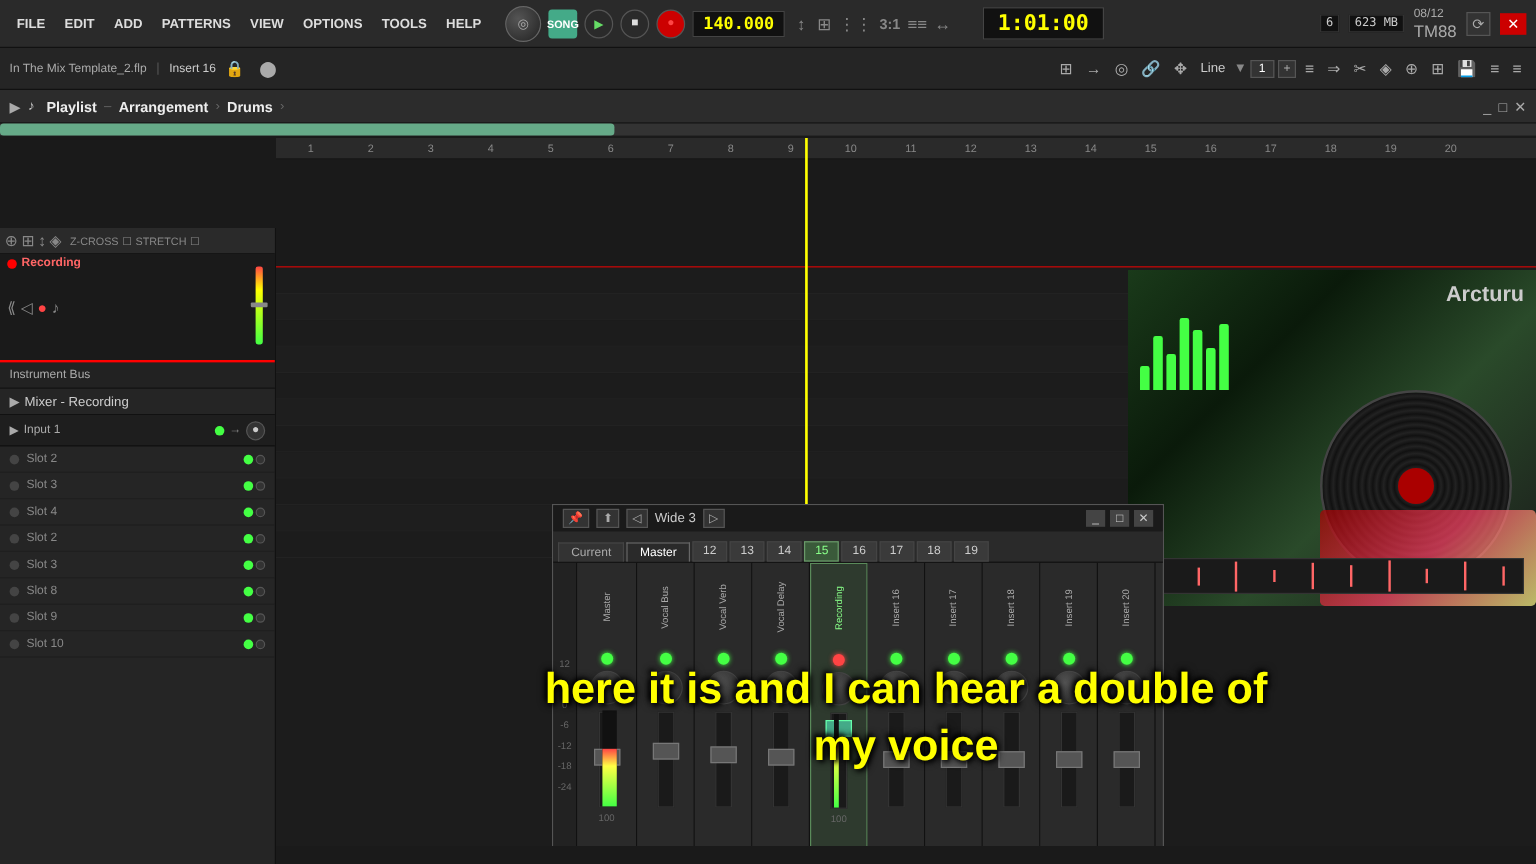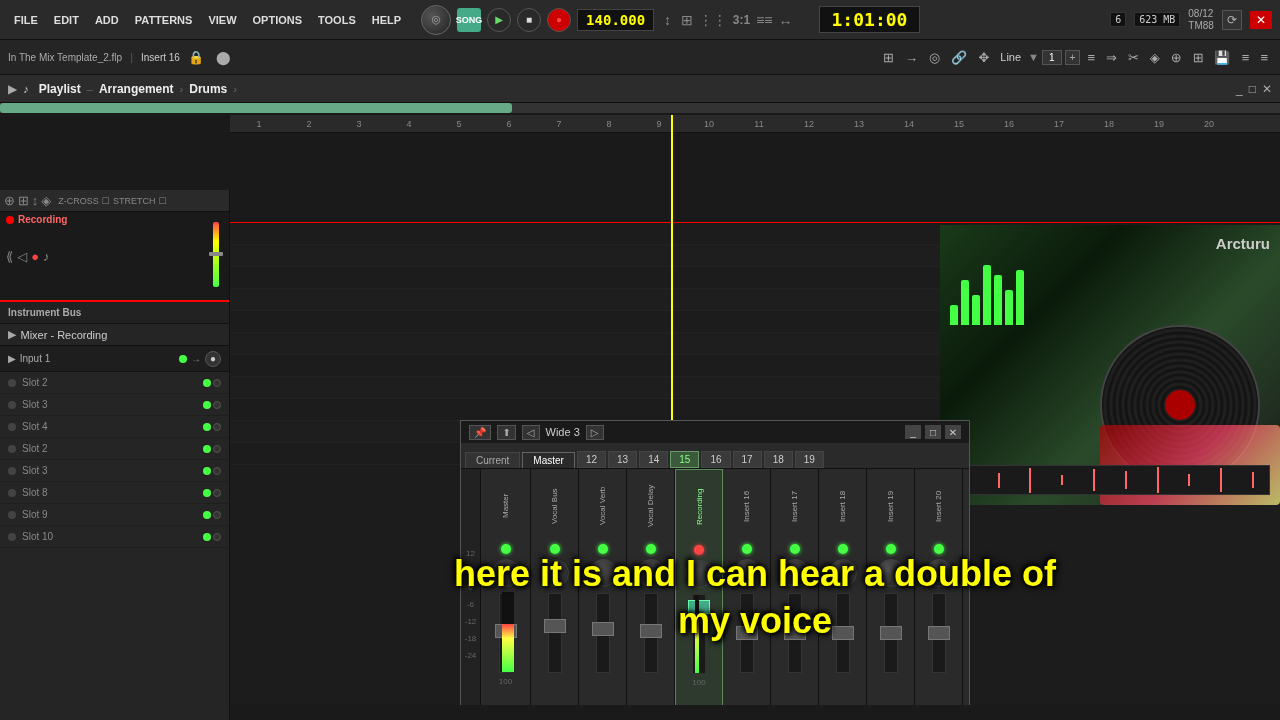--- a/index.html
+++ b/index.html
@@ -434,21 +434,21 @@
     <span style="color:#888;font-size:14px;">↔</span>
 
     <div class="time-display">1:01:00</div>
   </div>
 
   <div id="top-right-stats">
     <div class="stat-box">6</div>
     <div class="stat-box">623 MB</div>
     <div style="display:flex;flex-direction:column;gap:1px;">
       <span style="font-size:10px;">08/12</span>
-      <span style="font-size:10px;">TM88</span>
+      <span style="font-size:14px;">TM88</span>
     </div>
     <button style="background:#333;border:1px solid #555;color:#aaa;font-size:12px;cursor:pointer;padding:2px 4px;">⟳</button>
     <button style="background:#c00;border:none;color:#fff;font-size:12px;cursor:pointer;padding:2px 6px;">✕</button>
   </div>
 </div>
 
 <div id="toolbar2">
   <span style="font-size:10px;color:#aaa;">In The Mix Template_2.flp</span>
   <span style="margin:0 4px;color:#555;">|</span>
   <span style="font-size:10px;color:#ccc;">Insert 16</span>
@@ -525,21 +525,21 @@
         <span style="color:#888;font-size:13px;cursor:pointer;">◁</span>
         <span style="color:#f44;font-size:13px;cursor:pointer;">●</span>
         <span style="color:#888;font-size:13px;cursor:pointer;">♪</span>
       </div>
 
       <div style="position:absolute;right:10px;top:10px;width:6px;height:65px;background:linear-gradient(to top,#4f4 0%,#ff0 70%,#f44 100%);border-radius:2px;"></div>
       <div style="position:absolute;right:6px;top:40px;width:14px;height:4px;background:#888;border-radius:1px;cursor:pointer;"></div>
     </div>
 
     <div style="height:22px;background:#222;display:flex;align-items:center;padding:0 8px;border-bottom:1px solid #111;">
-      <span style="font-size:10px;color:#aaa;font-weight:bold;">Instrument Bus</span>
+      <span style="font-size:10px;color:#aaa;">Instrument Bus</span>
     </div>
 
     <div style="height:22px;background:#252525;display:flex;align-items:center;padding:0 8px;border-bottom:1px solid #111;">
       <span style="color:#aaa;margin-right:4px;">▶</span>
       <span style="font-size:11px;color:#ccc;">Mixer - Recording</span>
     </div>
 
     <div id="input-selector">
       <span style="color:#aaa;margin-right:4px;font-size:10px;">▶</span>
       <span class="input-label">Input 1</span>
@@ -668,21 +668,21 @@
         <div class="green-eq-bars">
           <div class="eq-bar" style="height:20px;"></div>
           <div class="eq-bar" style="height:45px;"></div>
           <div class="eq-bar" style="height:30px;"></div>
           <div class="eq-bar" style="height:60px;"></div>
           <div class="eq-bar" style="height:50px;"></div>
           <div class="eq-bar" style="height:35px;"></div>
           <div class="eq-bar" style="height:55px;"></div>
         </div>
 
-        <div style="position:absolute;top:10px;right:10px;font-size:15px;font-weight:bold;color:#ccc;">Arcturu</div>
+        <div style="position:absolute;top:10px;right:10px;font-size:18px;font-weight:bold;color:#ccc;">Arcturu</div>
 
         <div class="vinyl-disc">
           <div class="vinyl-center"></div>
         </div>
 
         <div style="position:absolute;bottom:0;right:0;width:180px;height:80px;background:linear-gradient(135deg,#a00 0%,#f46 50%,#ff8 100%);opacity:0.7;border-radius:4px;"></div>
 
         <div style="position:absolute;bottom:10px;left:10px;right:10px;height:30px;background:#1a1a1a;border:1px solid #333;overflow:hidden;">
           <div style="width:100%;height:100%;display:flex;align-items:center;justify-content:space-around;">
             <div style="width:2px;height:20px;background:#f66;"></div>

